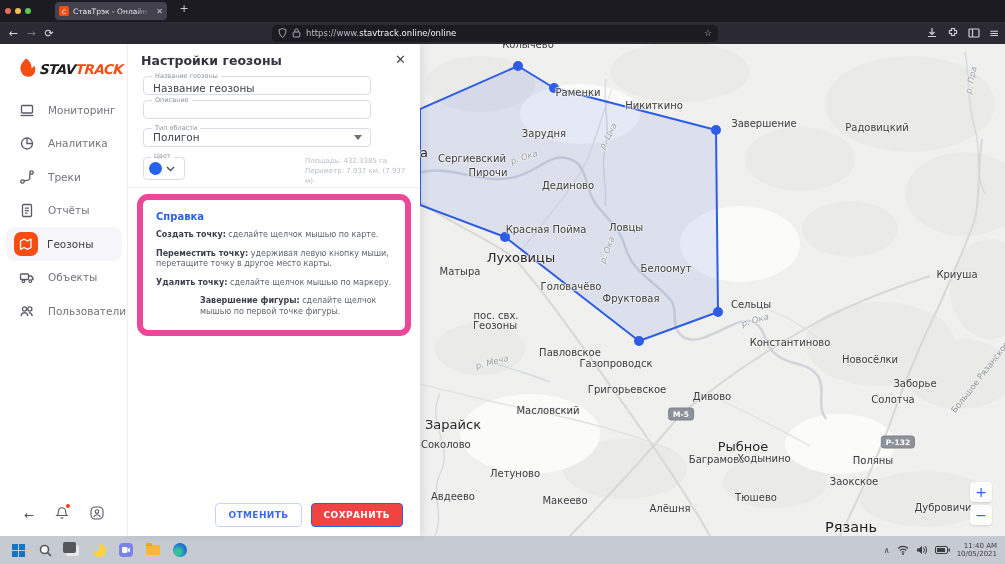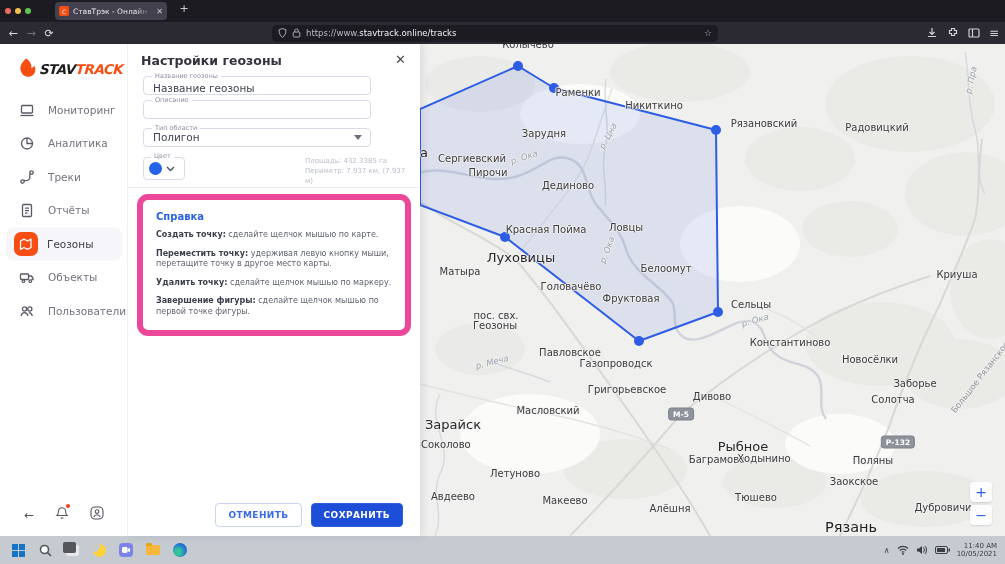--- a/index.html
+++ b/index.html
@@ -57,26 +57,26 @@
   #color-box { position:absolute; left:15px; top:113px; width:42px; height:23px; border:1px solid #d9dce8; border-radius:4px; display:flex; align-items:center; padding:0 5px; gap:4px; }
   #color-dot { width:13px; height:13px; border-radius:50%; background:#2563eb; }
   #color-box svg { color:#4a4e5c; }
   #color-label { position:absolute; left:23px; top:108px; background:#fff; padding:0 3px; font-size:6.5px; color:#8b8f9e; z-index:2; }
   #metrics { position:absolute; right:13px; top:112px; text-align:left; width:102px; }
   #metrics div { font-size:7px; color:#b9bdc9; line-height:10px; }
   #divider { position:absolute; left:0; top:143px; width:292px; height:1px; background:#ececf1; }
   #help { position:absolute; left:9px; top:150px; width:274px; border:6px solid #ec4899; border-radius:11px; padding:11px 13px; }
   #help h3 { font-size:10px; color:#2b62e3; font-weight:bold; margin-bottom:8px; }
   #help p { font-size:8px; color:#5f6370; line-height:10.5px; margin-bottom:8px; }
-  #help p:last-child { margin-bottom:2px; }
+  #help p:last-child { margin-bottom:2px;margin-left:44px; }
   #help p b { color:#3b3f4c; }
   #panel-actions { position:absolute; right:17px; bottom:9px; display:flex; gap:9px; }
   .btn { font-size:9px; font-weight:bold; letter-spacing:.4px; border-radius:4px; padding:6px 12px; cursor:pointer; font-family:inherit; }
   .btn.ghost { background:#fff; border:1px solid #c9d4f2; color:#3b6ae8; }
-  .btn.primary { background:#1d4ed8; border:1px solid #2f5fe0; color:#fff; }
+  .btn.primary { background:#ef4444; border:1px solid #2f5fe0; color:#fff; }
 
   
   #map { position:absolute; left:420px; top:0; width:585px; height:492px; overflow:hidden; background:#f0f0ee; }
   #terrain, #geozone-svg { position:absolute; left:0; top:0; }
   .map-label { position:absolute; transform:translate(-50%,-50%); white-space:nowrap; font-size:10px; color:#3b3b42;
       text-shadow:-1px 0 1px #f2f2ef,1px 0 1px #f2f2ef,0 -1px 1px #f2f2ef,0 1px 1px #f2f2ef; pointer-events:none; }
   .map-label.city { font-size:13px; color:#26262c; }
   .map-label.city-lg { font-size:14.5px; color:#1f1f24; }
   .map-label.river { font-size:8.5px; font-style:italic; color:#9ba1af; }
   .map-label.road { font-size:8.5px; color:#8f939d; }
@@ -120,21 +120,21 @@
   <span class="nav-ic dim">→</span>
   <span class="nav-ic">⟳</span>
   <div id="urlbar">
     <svg width="9" height="10" viewBox="0 0 9 10">
         <path d="M4.5 0.5 8 1.8c0 3.4-1.2 6-3.5 7.7C2.2 7.8 1 5.2 1 1.8z" fill="none" stroke="#a9a9b4" stroke-width="1"></path>
       </svg>
     <svg width="9" height="10" viewBox="0 0 9 10" style="margin-left:5px">
         <rect x="1.2" y="4" width="6.6" height="5" rx="1" fill="none" stroke="#a9a9b4"></rect>
         <path d="M2.7 4V2.8a1.8 1.8 0 0 1 3.6 0V4" fill="none" stroke="#a9a9b4"></path>
       </svg>
-    <span id="urltext"><span>https://www.</span><b>stavtrack.online</b><b>/tracks</b></span>
+    <span id="urltext"><span>https://www.</span><b>stavtrack.online</b><b>/online</b></span>
     <span id="star">☆</span>
   </div>
 </div>
 <div id="nav-right">
   <svg width="12" height="12" viewBox="0 0 12 12">
       <path d="M6 1v6M3.5 5 6 7.5 8.5 5M2 9.5h8" fill="none" stroke="#cfcfd8" stroke-width="1.2"></path>
     </svg>
   <svg width="12" height="12" viewBox="0 0 12 12">
       <path d="M4.5 1.5h3v2h2v3h-2v2h-3v-2h-2v-3h2z" fill="none" stroke="#cfcfd8" stroke-width="1.2"></path>
     </svg>
@@ -360,21 +360,21 @@
         <span class="map-label city" style="left: 101px; top: 213px;">Луховицы</span>
         <span class="map-label" style="left: 40px; top: 227px;">Матыра</span>
         <span class="map-label" style="left: 151px; top: 242px;">Головачёво</span>
         <span class="map-label" style="left: 246px; top: 224px;">Белоомут</span>
         <span class="map-label" style="left: 211px; top: 254px;">Фруктовая</span>
         <span class="map-label" style="left: 76px; top: 271px;">пос. свх.</span>
         <span class="map-label" style="left: 75px; top: 281px;">Геозоны</span>
         <span class="map-label" style="left: 150px; top: 308px;">Павловское</span>
         <span class="map-label" style="left: 196px; top: 319px;">Газопроводск</span>
         <span class="map-label river" style="left: 72px; top: 318px; transform: translate(-50%, -50%) rotate(-14deg);">р. Меча</span>
-        <span class="map-label" style="left: 344px; top: 79px;">Рязановский</span>
+        <span class="map-label" style="left: 344px; top: 79px;">Завершение</span>
         <span class="map-label" style="left: 457px; top: 83px;">Радовицкий</span>
         <span class="map-label river" style="left: 551px; top: 36px; transform: translate(-50%, -50%) rotate(-78deg);">р. Пра</span>
         <span class="map-label" style="left: 331px; top: 260px;">Сельцы</span>
         <span class="map-label river" style="left: 335px; top: 276px; transform: translate(-50%, -50%) rotate(-16deg);">р. Ока</span>
         <span class="map-label" style="left: 370px; top: 298px;">Константиново</span>
         <span class="map-label" style="left: 450px; top: 315px;">Новосёлки</span>
         <span class="map-label" style="left: 495px; top: 339px;">Заборье</span>
         <span class="map-label" style="left: 537px; top: 230px;">Криуша</span>
         <span class="map-label road" style="left: 560px; top: 333px; transform: translate(-50%, -50%) rotate(-52deg);">Большое Рязанское</span>
         <span class="map-label" style="left: 207px; top: 345px;">Григорьевское</span>

